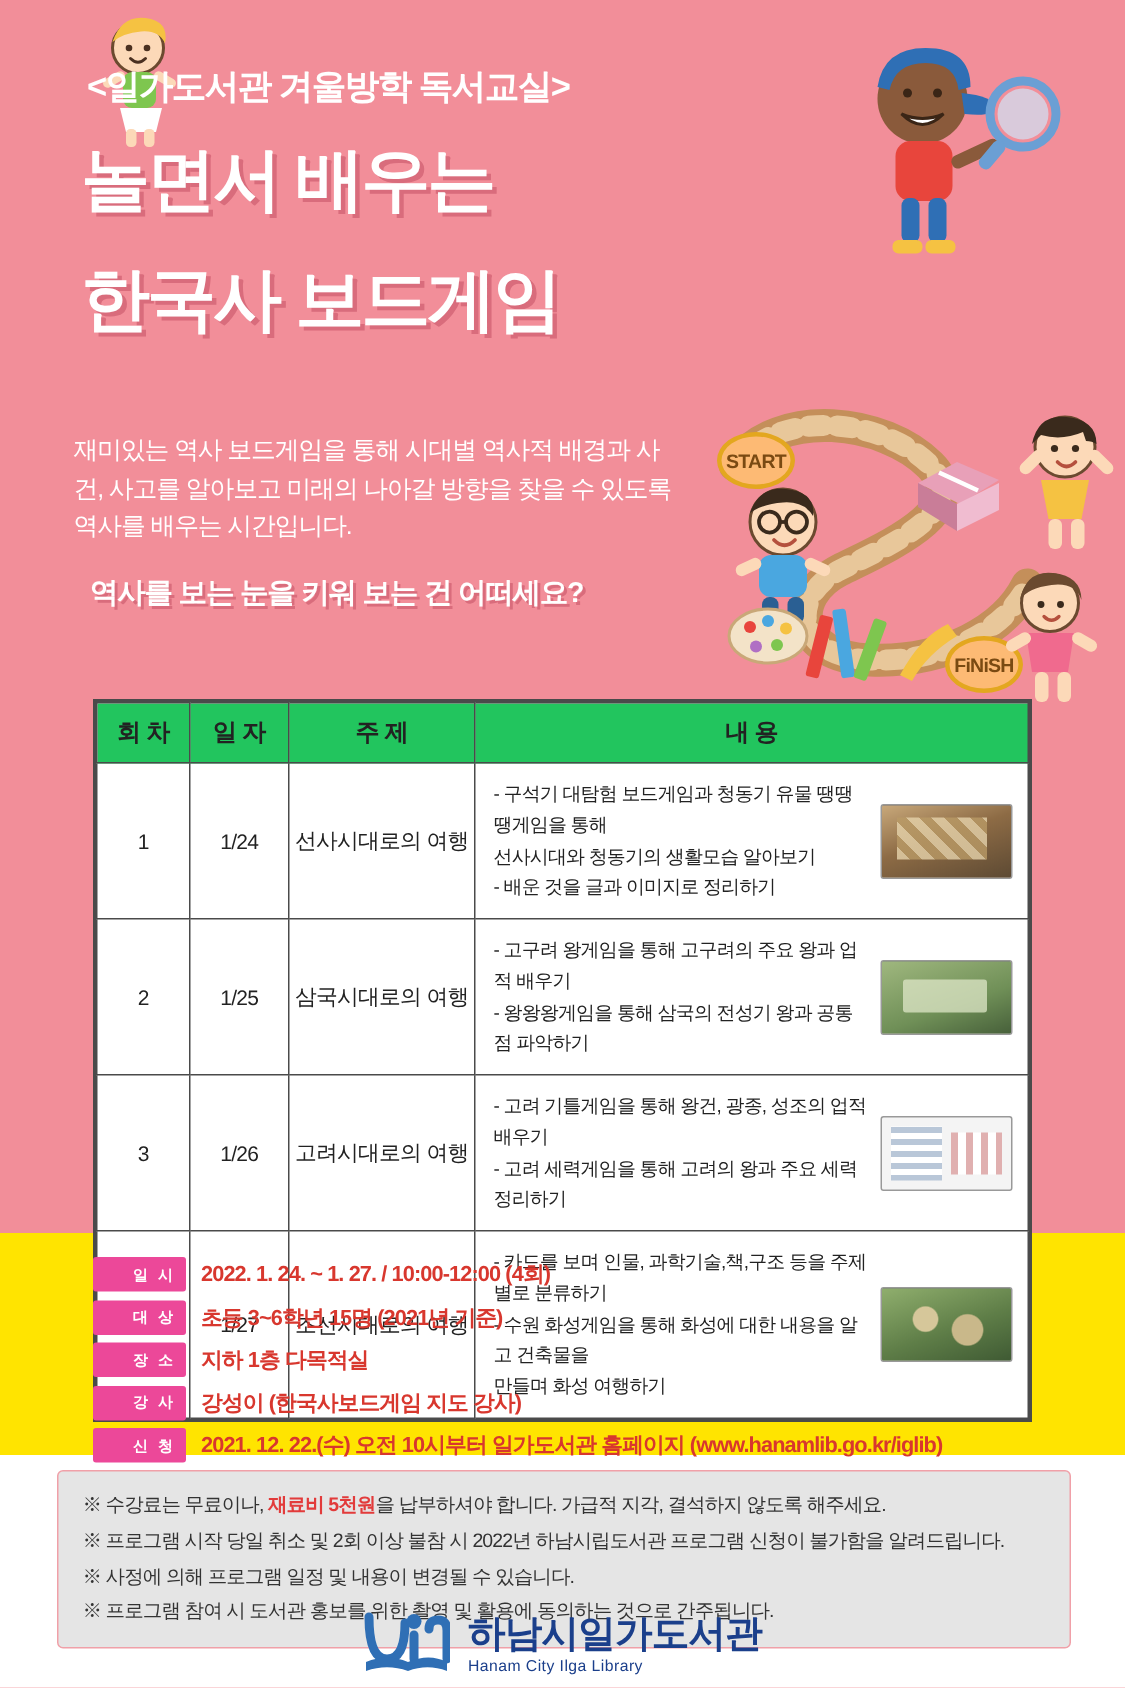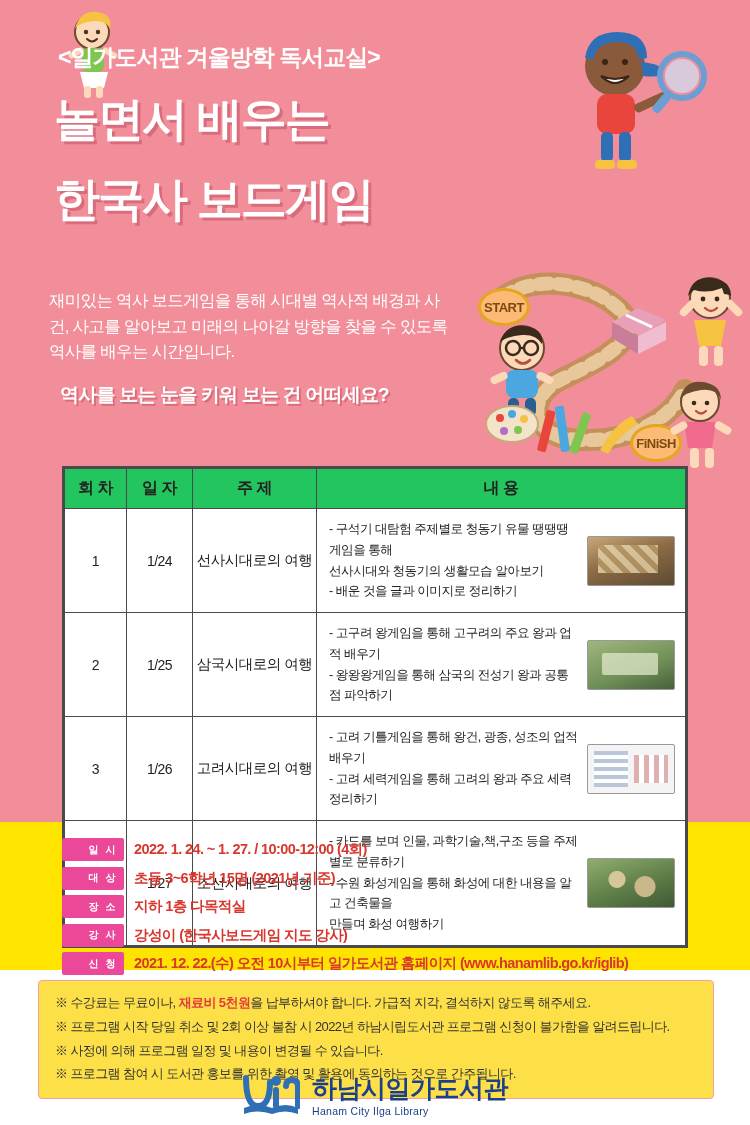--- a/index.html
+++ b/index.html
@@ -135,21 +135,21 @@
   .info-value {
     margin-left: 10px; font-size: 14.5px; color: #d8372e; font-weight: bold;
     letter-spacing: -0.6px;
   }
 
   
   .notes {
     position: absolute; left: 38px; top: 980px; width: 676px;
     border: 1.5px solid #f0a0a8; border-radius: 4px;
     padding: 12px 16px 10px 16px;
-    background: #fde047;
+    background: #e5e5e5;
   }
   .note-line {
     font-size: 13px; color: #333; line-height: 1.6;
     letter-spacing: -0.6px; margin-bottom: 3px;
   }
   .hl { color: #e23b3b; font-weight: bold; }
 
   
   .footer {
     position: absolute; left: 0; top: 1072px; width: 750px;
@@ -289,21 +289,21 @@
         </tr>
       </thead>
       <tbody id="schedule-body">
           <tr>
             <td class="c-num">1</td>
             <td class="c-date">1/24</td>
             <td class="c-topic">선사시대로의 여행</td>
             <td class="c-content">
               <div class="content-row">
                 <div class="content-lines">
-                  <div>- 구석기 대탐험 주제별로 청동기 유물 땡땡땡게임을 통해</div>
+                  <div>- 구석기 대탐험 보드게임과 청동기 유물 땡땡땡게임을 통해</div>
                   <div>  선사시대와 청동기의 생활모습 알아보기</div>
                   <div>- 배운 것을 글과 이미지로 정리하기</div>
                 </div>
                 <div class="thumb th1" title="board-game-photo-1"></div>
               </div>
             </td>
           </tr>
           <tr>
             <td class="c-num">2</td>
             <td class="c-date">1/25</td>

